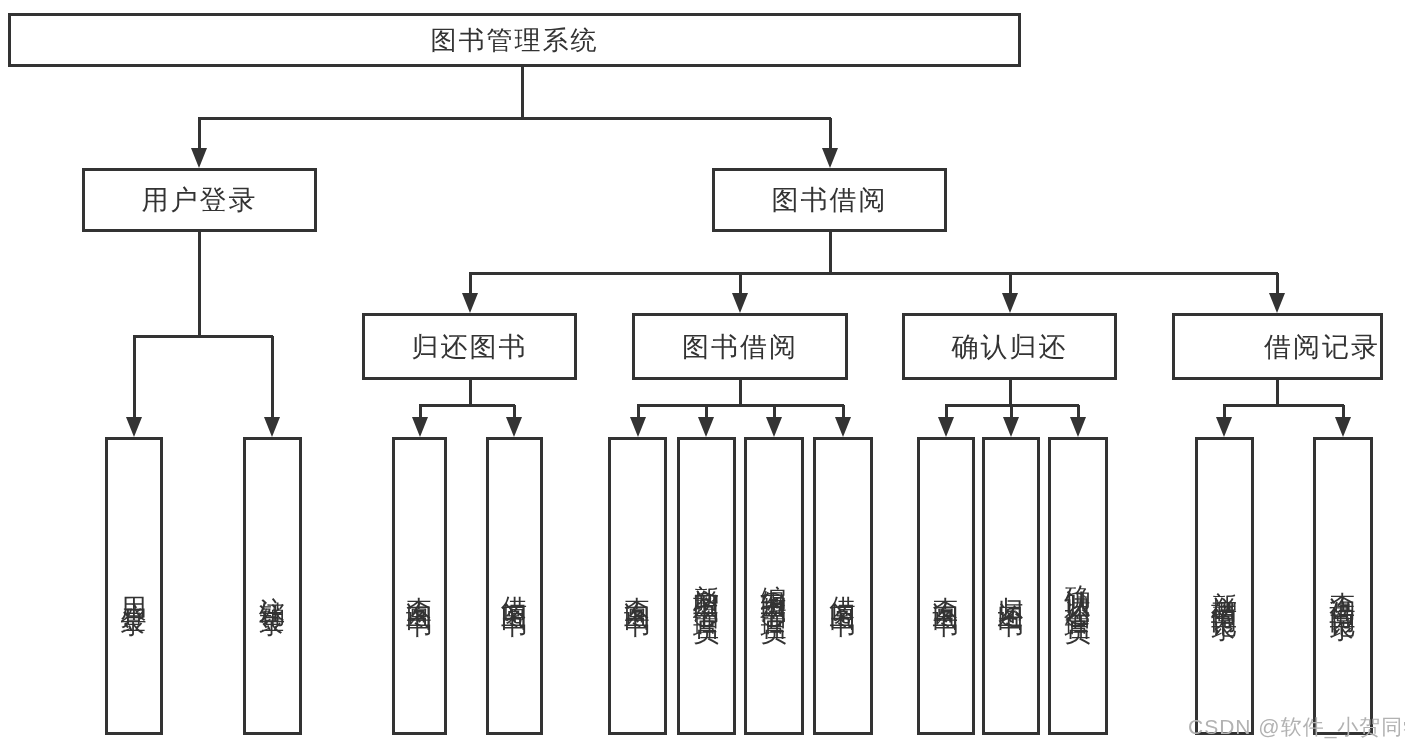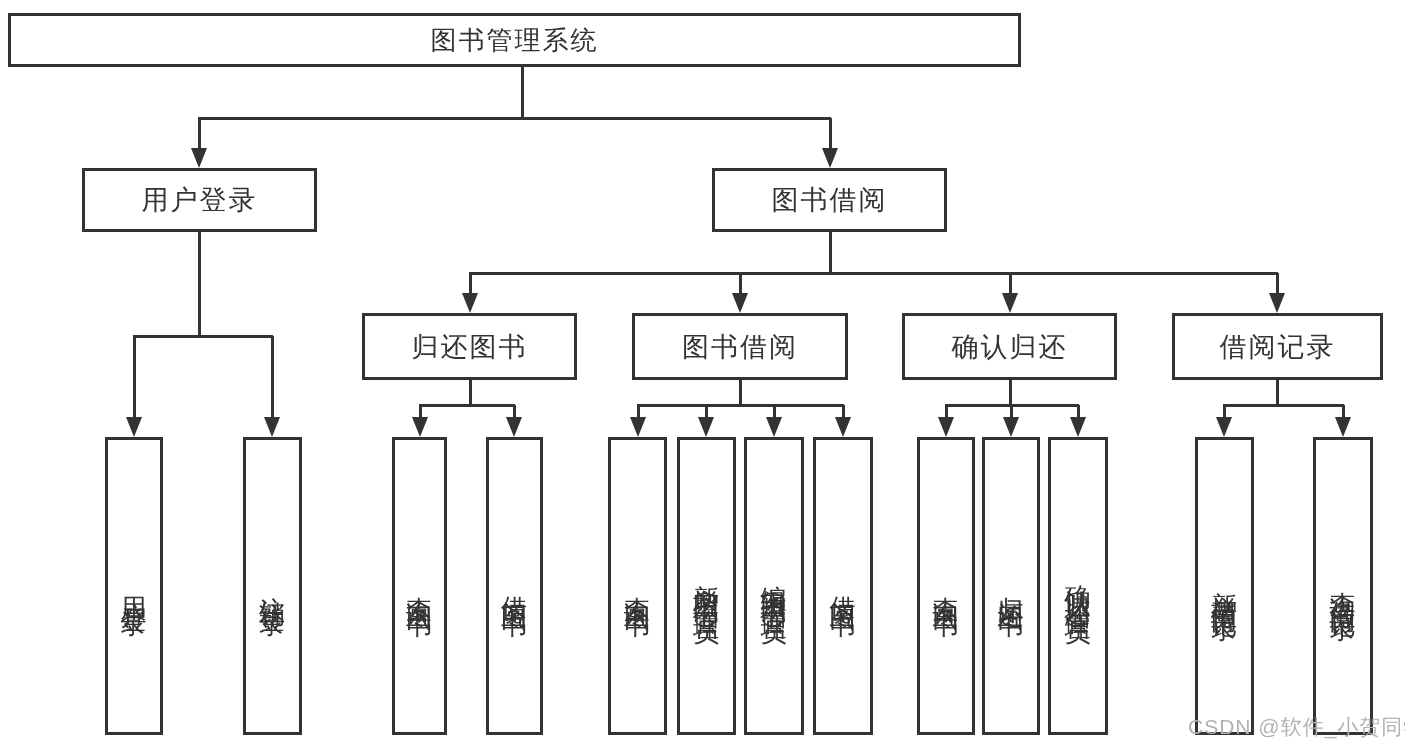--- a/index.html
+++ b/index.html
@@ -73,21 +73,21 @@
 
   <div class="node node-lvl3" style="left:362px;width:215px;">
     <span>归还图书</span>
   </div>
   <div class="node node-lvl3" style="left:632px;width:216px;">
     <span>图书借阅</span>
   </div>
   <div class="node node-lvl3" style="left:902px;width:215px;">
     <span>确认归还</span>
   </div>
-  <div class="node node-lvl3" style="left:1172px;width:211px;">
+  <div class="node node-lvl3" style="left:1172px;width:211px;justify-content:flex-end;">
     <span>借阅记录</span>
   </div>
 
   <div class="node node-leaf" style="left:105px;width:58px;">
     <span class="vtext">用户登录</span>
   </div>
   <div class="node node-leaf" style="left:243px;width:59px;">
     <span class="vtext">注销登录</span>
   </div>
 

